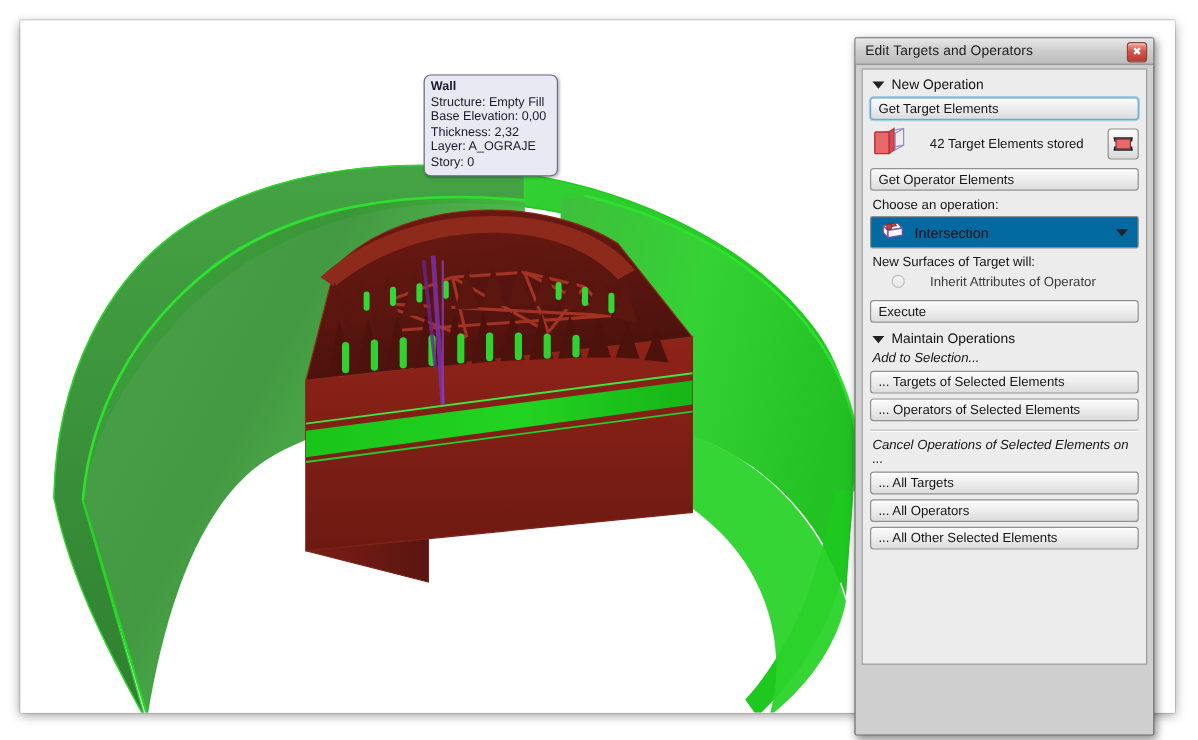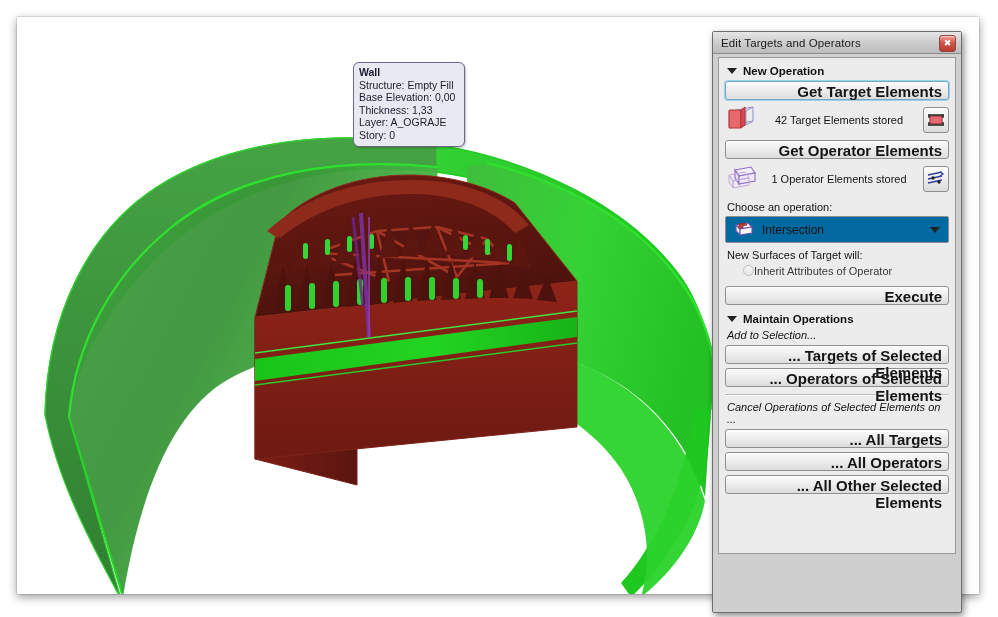--- a/index.html
+++ b/index.html
@@ -57,30 +57,29 @@
 
   #palette-body{
     position:absolute;left:5px;top:25px;width:238px;height:497px;
     background:#ececec;border:1px solid #9a9a9a;
     box-sizing:border-box;
     padding:4px 6px;
   }
 
   .sect-head{display:flex;align-items:center;gap:6px;margin:3px 0 4px 2px;}
   .tri{width:0;height:0;border-left:5px solid transparent;border-right:5px solid transparent;border-top:6px solid #222;}
-  .sect-title{font-weight:bold;font-size:11.5px;color:#111;}
+  .sect-title{font-weight:normal;font-size:11.5px;color:#111;}
 
   .btn{
     display:block;width:100%;box-sizing:border-box;height:19px;line-height:17px;
-    text-align:right;font-size:15px;color:#151515;
+    text-align:left;font-size:11px;color:#151515;
     background:linear-gradient(#fbfbfb,#ededed 50%,#dcdcdc);
     border:1px solid #909090;border-radius:3px;
     margin:4px 0;cursor:pointer;
     box-shadow:0 1px 0 rgba(255,255,255,.7) inset;
-    font-weight:bold;
   }
   .btn.focused{
     border:1px solid #6fa8c8;
     box-shadow:0 0 0 1px #9fd0e6, 0 1px 0 rgba(255,255,255,.8) inset;
   }
 
   .stored-row{display:flex;align-items:center;height:32px;margin:2px 0;}
   .stored-row .lbl{flex:1;text-align:center;font-size:11px;color:#141414;padding-right:4px;}
   .mini-btn{
     width:26px;height:26px;box-sizing:border-box;
@@ -94,21 +93,21 @@
 
   .combo{
     position:relative;display:flex;align-items:center;
     height:25px;background:#0369a1;border:1px solid #8e8e8e;border-radius:2px;
     padding:0 4px;cursor:pointer;
   }
   .combo .ctext{margin-left:6px;font-size:12px;color:#111;}
   .combo .carot{position:absolute;right:8px;width:0;height:0;
     border-left:5px solid transparent;border-right:5px solid transparent;border-top:6px solid #222;}
 
-  .radio-row{display:flex;align-items:flex-start;gap:0;margin:4px 0 0 18px;cursor:pointer;}
+  .radio-row{display:flex;align-items:flex-start;gap:21px;margin:4px 0 0 18px;cursor:pointer;}
   .radio{width:11px;height:11px;border-radius:50%;border:1px solid #9a9a9a;
     background:linear-gradient(#fdfdfd,#e3e3e3);display:flex;align-items:center;justify-content:center;box-sizing:border-box;}
   .radio.on{border-color:#4a7fa5;background:linear-gradient(#ffffff,#cfe3ef);}
   .radio.on::after{content:"";width:5px;height:5px;border-radius:50%;background:#1d5f86;}
   .radio.off{opacity:.55;}
   .radio-row .rl{font-size:11px;color:#141414;}
   .radio-row.dim .rl{color:#3a3a3a;}
 
   .divider{height:1px;background:#bfbfbf;border-bottom:1px solid #fefefe;margin:7px 0 5px 0;}
   .small-note{font-size:11px;color:#141414;margin:3px 0 2px 2px;font-style:italic;}
@@ -293,21 +292,21 @@
           <path d="M344,196 L352,320" stroke="#7a2f9e" stroke-width="4" fill="none" opacity="0.9"></path>
           <path d="M336,200 L346,290" stroke="#6a2490" stroke-width="3" fill="none" opacity="0.8"></path>
           <path d="M352,200 L352,320" stroke="#8e3fb0" stroke-width="2" fill="none" opacity="0.75"></path>
         </g>
       </svg>
 
       <div id="info-tip">
         <div class="tip-title">Wall</div>
         <div class="tip-row">Structure: Empty Fill</div>
         <div class="tip-row">Base Elevation: 0,00</div>
-        <div class="tip-row">Thickness: 1,33</div>
+        <div class="tip-row">Thickness: 2,32</div>
         <div class="tip-row">Layer: A_OGRAJE</div>
         <div class="tip-row">Story: 0</div>
       </div>
     </div>
 
     <div id="palette">
 
       <div id="palette-titlebar">
         <span id="palette-title">Edit Targets and Operators</span>
         <div id="close-btn">
@@ -339,41 +338,20 @@
             <svg width="18" height="16" viewBox="0 0 18 16">
               <rect x="3" y="4" width="12" height="8" fill="#e8686b" stroke="#8d2d32" stroke-width="1"></rect>
               <path d="M1,3 L17,3 M1,13 L17,13" stroke="#222" stroke-width="1.4"></path>
               <path d="M2,3 L2,6 M16,3 L16,6 M2,10 L2,13 M16,10 L16,13" stroke="#222" stroke-width="1.4"></path>
             </svg>
           </span>
         </div>
 
         <button class="btn">Get Operator Elements</button>
 
-        <div class="stored-row">
-          <span class="ico">
-            <svg width="34" height="28" viewBox="0 0 34 28">
-              <path d="M10,6 L26,3 L30,9 L14,12 Z" fill="#f3eef9" stroke="#8f6fc4" stroke-width="1.1"></path>
-              <path d="M10,6 L14,12 L14,20 L10,14 Z" fill="#e7dff3" stroke="#8f6fc4" stroke-width="1.1"></path>
-              <path d="M14,12 L30,9 L30,17 L14,20 Z" fill="#efe8f7" stroke="#8f6fc4" stroke-width="1.1"></path>
-              <path d="M4,11 L20,8 L24,14 L8,17 Z" fill="none" stroke="#c2a9e0" stroke-width="1"></path>
-              <path d="M4,11 L8,17 L8,24 L4,18 Z" fill="none" stroke="#c2a9e0" stroke-width="1"></path>
-              <path d="M8,17 L24,14 L24,21 L8,24 Z" fill="none" stroke="#c2a9e0" stroke-width="1"></path>
-            </svg>
-          </span>
-          <span class="lbl">1  Operator Elements stored</span>
-          <span class="mini-btn">
-            <svg width="18" height="16" viewBox="0 0 18 16">
-              <path d="M1,4 L15,1 M1,8 L15,5 M1,12 L15,9" stroke="#2f3fa0" stroke-width="1.3" fill="none"></path>
-              <path d="M13,1 L16,3 L13,5" fill="none" stroke="#2f3fa0" stroke-width="1.3"></path>
-              <circle cx="6" cy="7" r="1.7" fill="#222"></circle>
-              <circle cx="12" cy="11" r="1.7" fill="#222"></circle>
-            </svg>
-          </span>
-        </div>
 
         <div class="field-label">Choose an operation:</div>
 
         <div class="combo">
           <span class="ico">
             <svg width="26" height="20" viewBox="0 0 26 20">
               <path d="M6,6 L18,4 L22,8 L10,10 Z" fill="#fff" stroke="#6a54a8" stroke-width="1.1"></path>
               <path d="M6,6 L10,10 L10,16 L6,12 Z" fill="#f2eefa" stroke="#6a54a8" stroke-width="1.1"></path>
               <path d="M10,10 L22,8 L22,14 L10,16 Z" fill="#f7f4fc" stroke="#6a54a8" stroke-width="1.1"></path>
               <path d="M9,5 L15,4 L17,6 L11,7 Z" fill="#d4544a" stroke="#8d2d32" stroke-width="0.9"></path>

